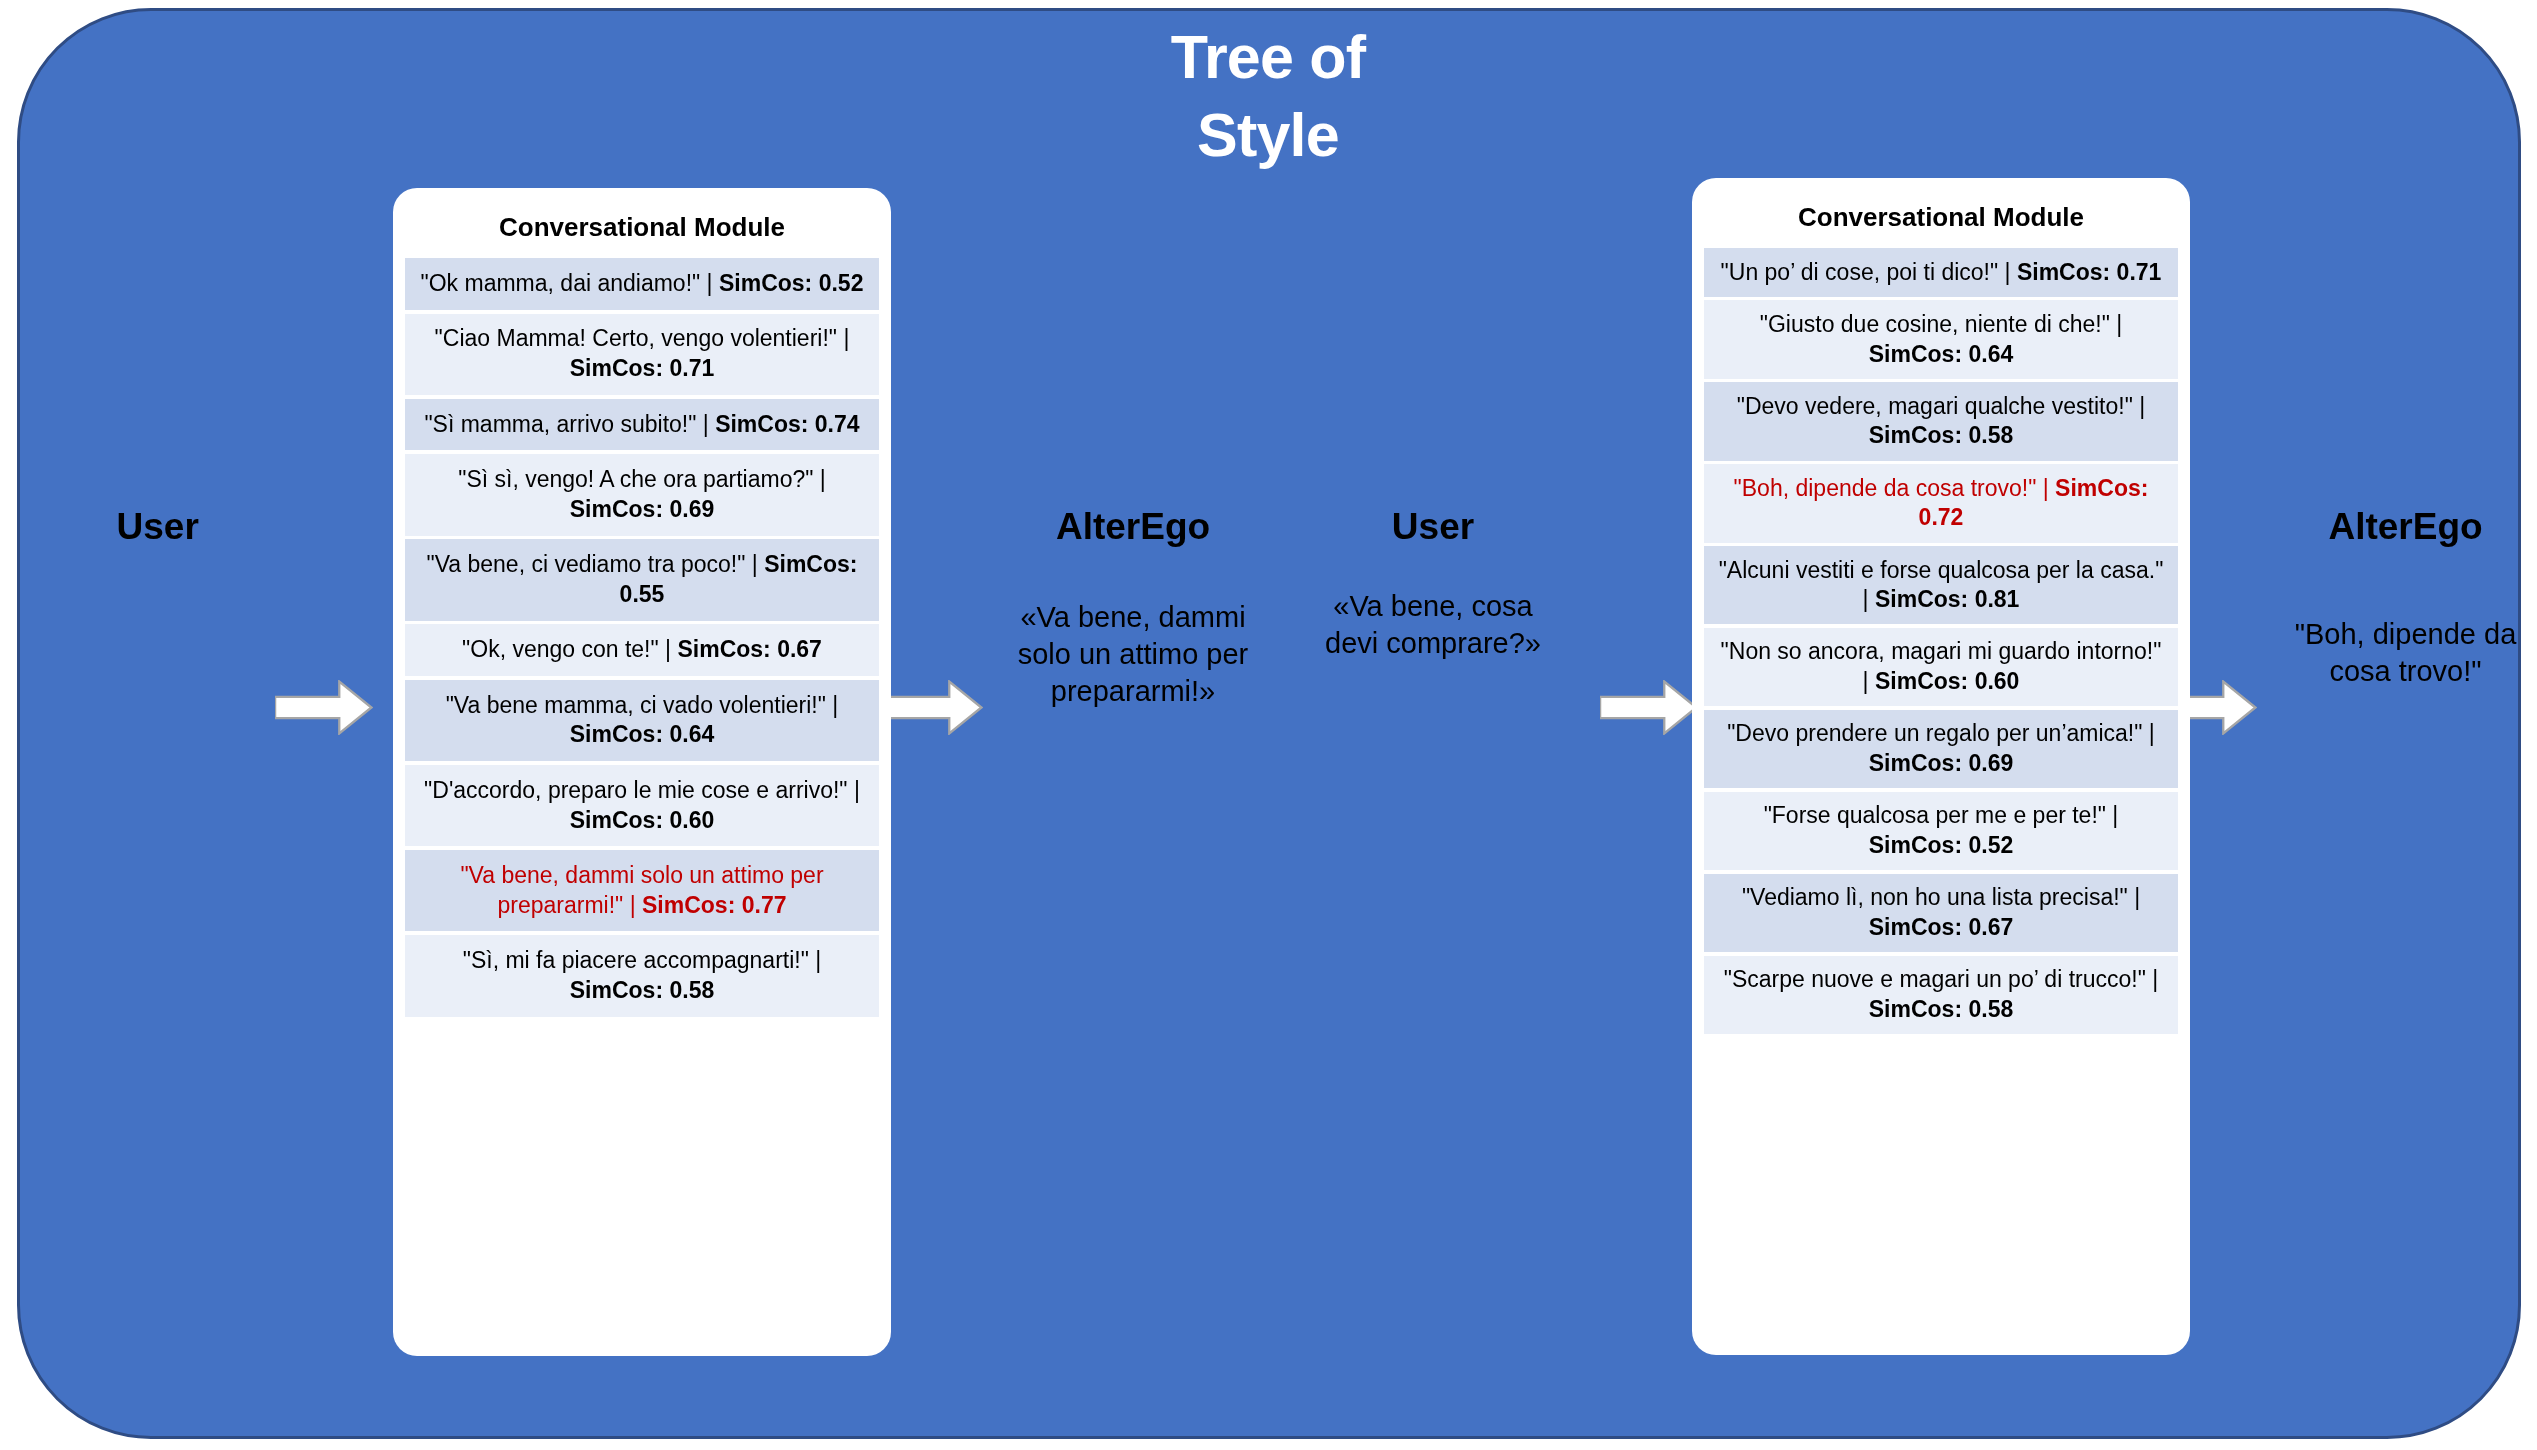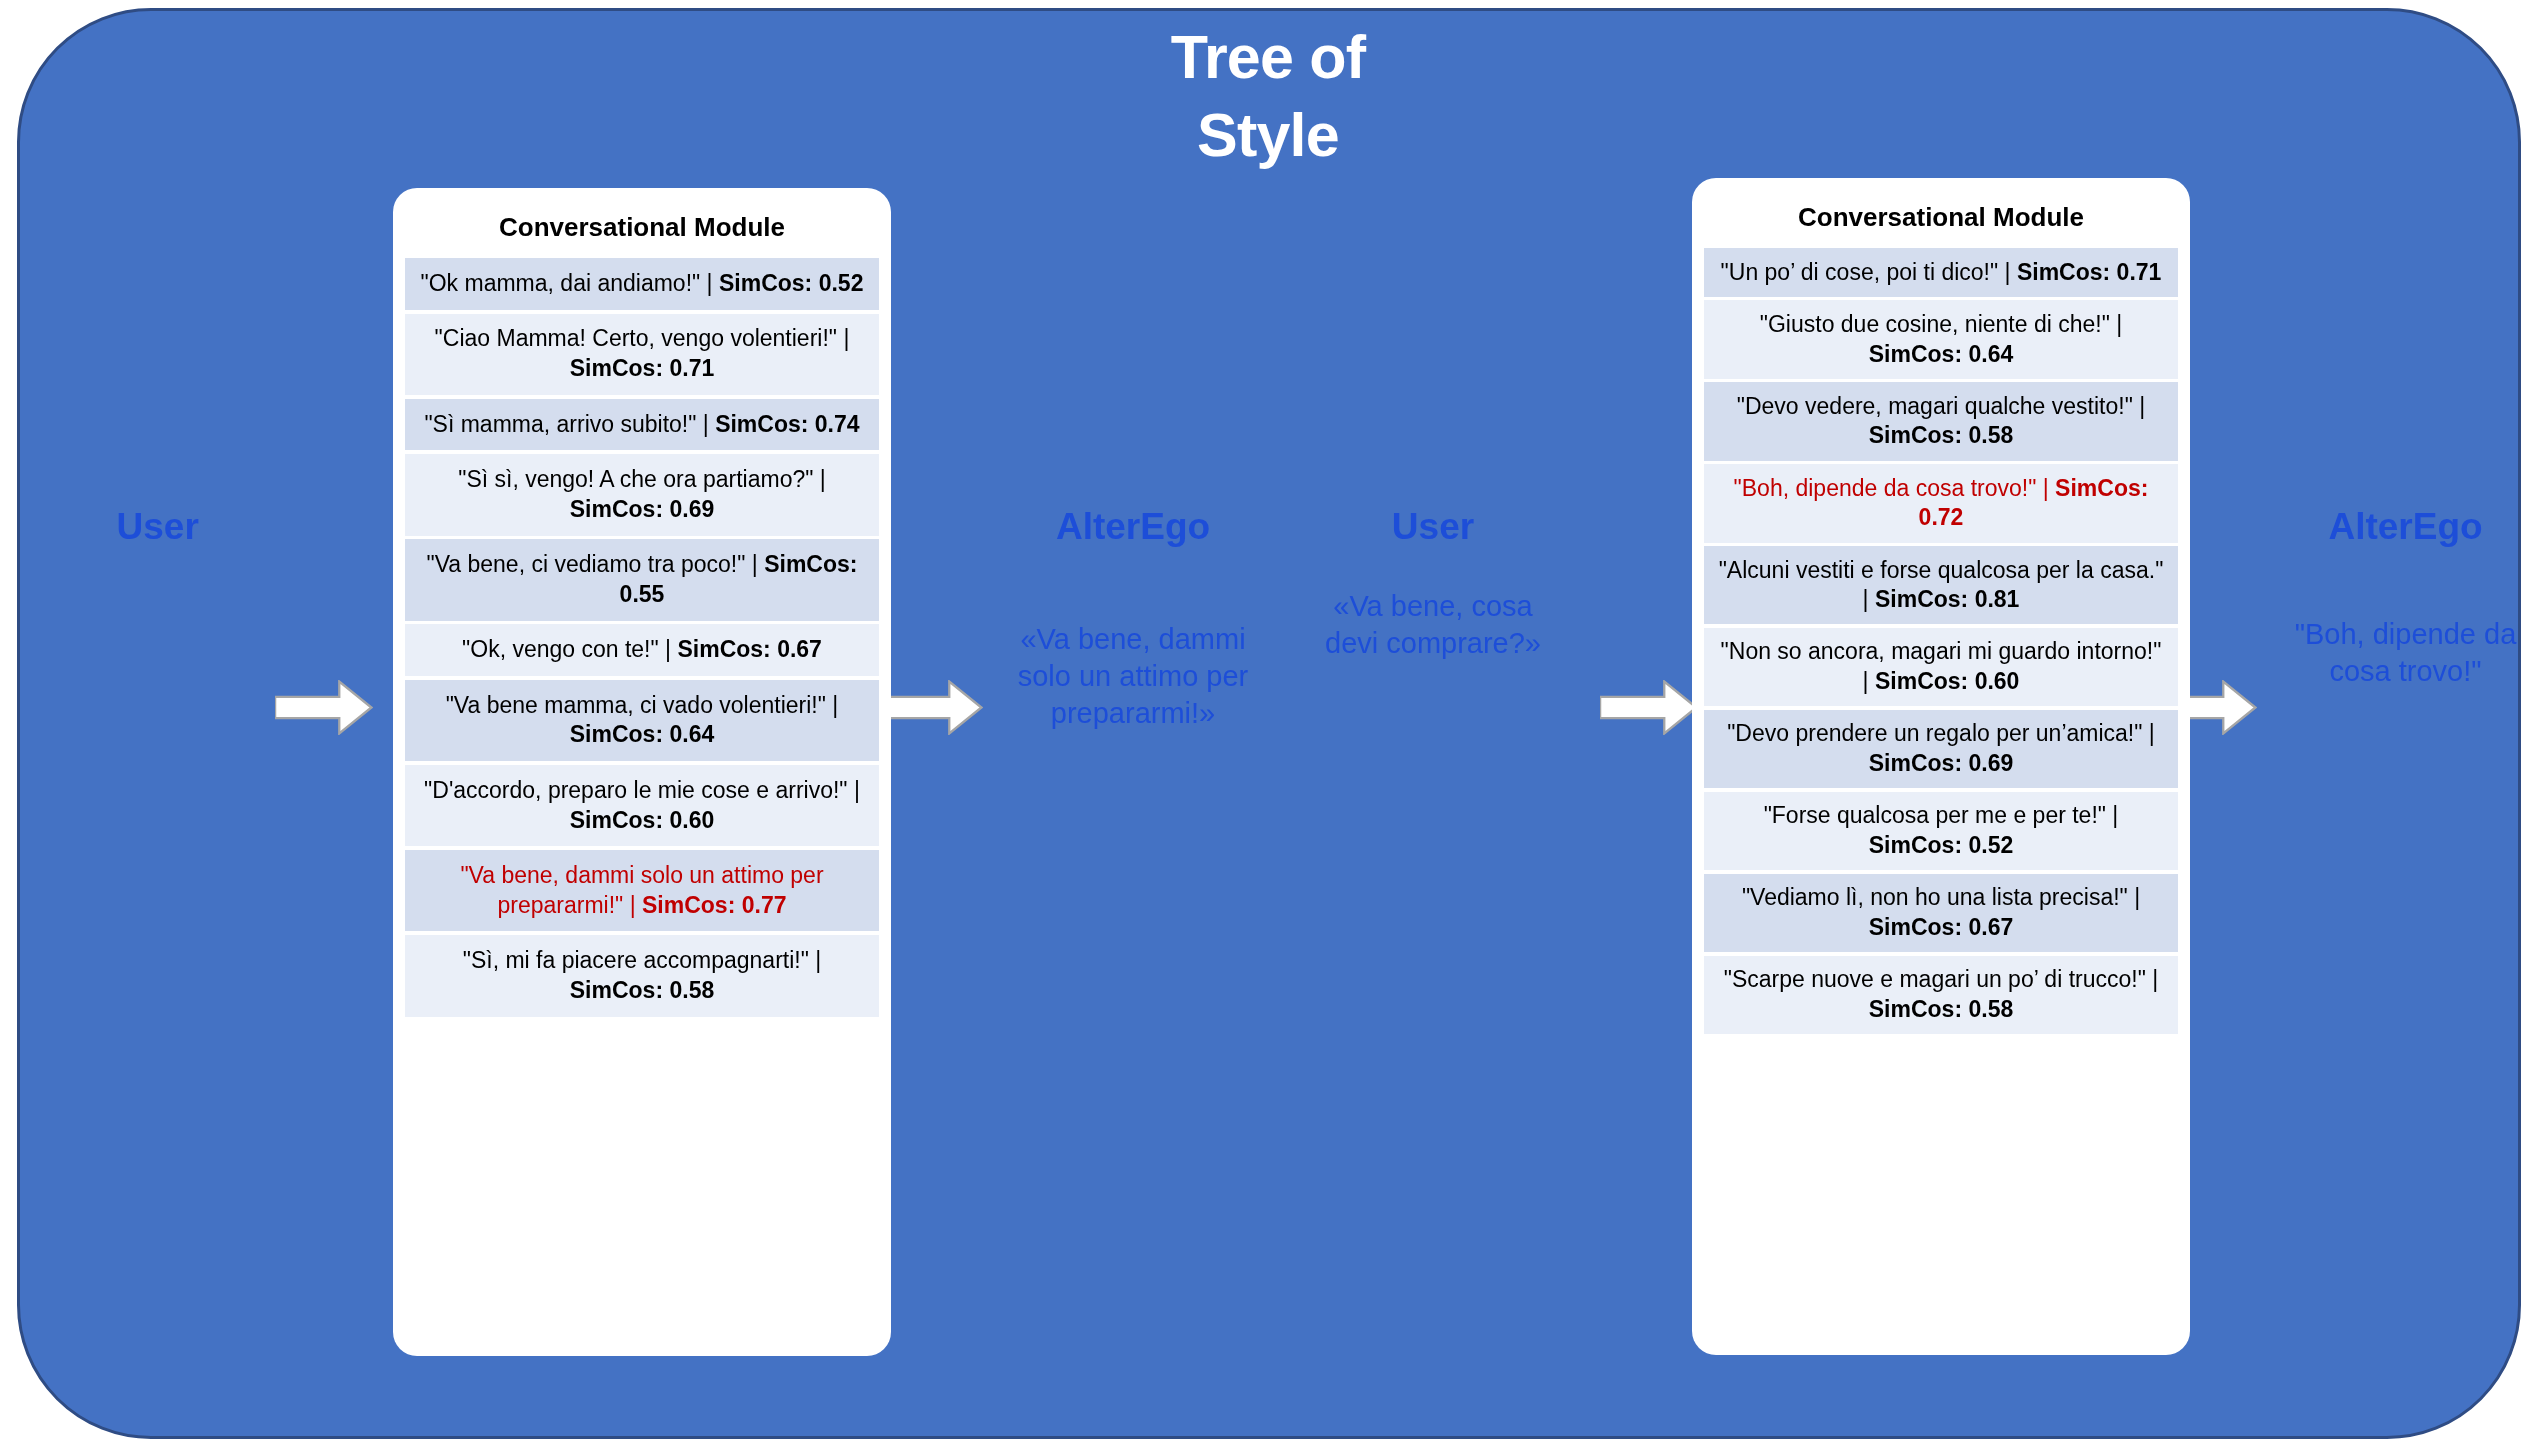--- a/index.html
+++ b/index.html
@@ -24,36 +24,36 @@
   
   .title{
     position:absolute;left:999px;top:27px;width:538px;
     text-align:center;color:#ffffff;
     font-size:61px;font-weight:bold;line-height:1.0;
     letter-spacing:-0.8px;
   }
   .title .l2{display:block;margin-top:17px;}
 
   
-  .speaker{position:absolute;text-align:center;color:#1d4ed8;}
+  .speaker{position:absolute;text-align:center;color:#000000;}
   .speaker .sp-name{
     font-size:37px;font-weight:bold;line-height:1.1;
     white-space:nowrap;
   }
   .speaker .sp-utt{
     font-size:29px;font-weight:400;line-height:1.28;
     margin-top:41px;
   }
 
   #sp-user1 {left:7.7px;  top:507px; width:300px;}
   #sp-alter1{left:991px;top:507px; width:284px;}
   #sp-user2 {left:1306px;top:507px; width:254px;}
   #sp-alter2{left:2275px;top:507px; width:261px;}
   #sp-user1 .sp-utt {margin-top:38px;}
-  #sp-alter1 .sp-utt{margin-top:73px;}
+  #sp-alter1 .sp-utt{margin-top:51px;}
   #sp-user2 .sp-utt {margin-top:40px;}
   #sp-alter2 .sp-utt{margin-top:68px;}
 
   
   .arrow{position:absolute;width:98px;height:55px;}
   .arrow svg{display:block;width:100%;height:100%;}
   #arrow-1{left:275px; top:680px;}
   #arrow-2{left:885px;top:680px;}
   #arrow-3{left:1600px;top:680px;}
   #arrow-4{left:2159px;top:680px;}

